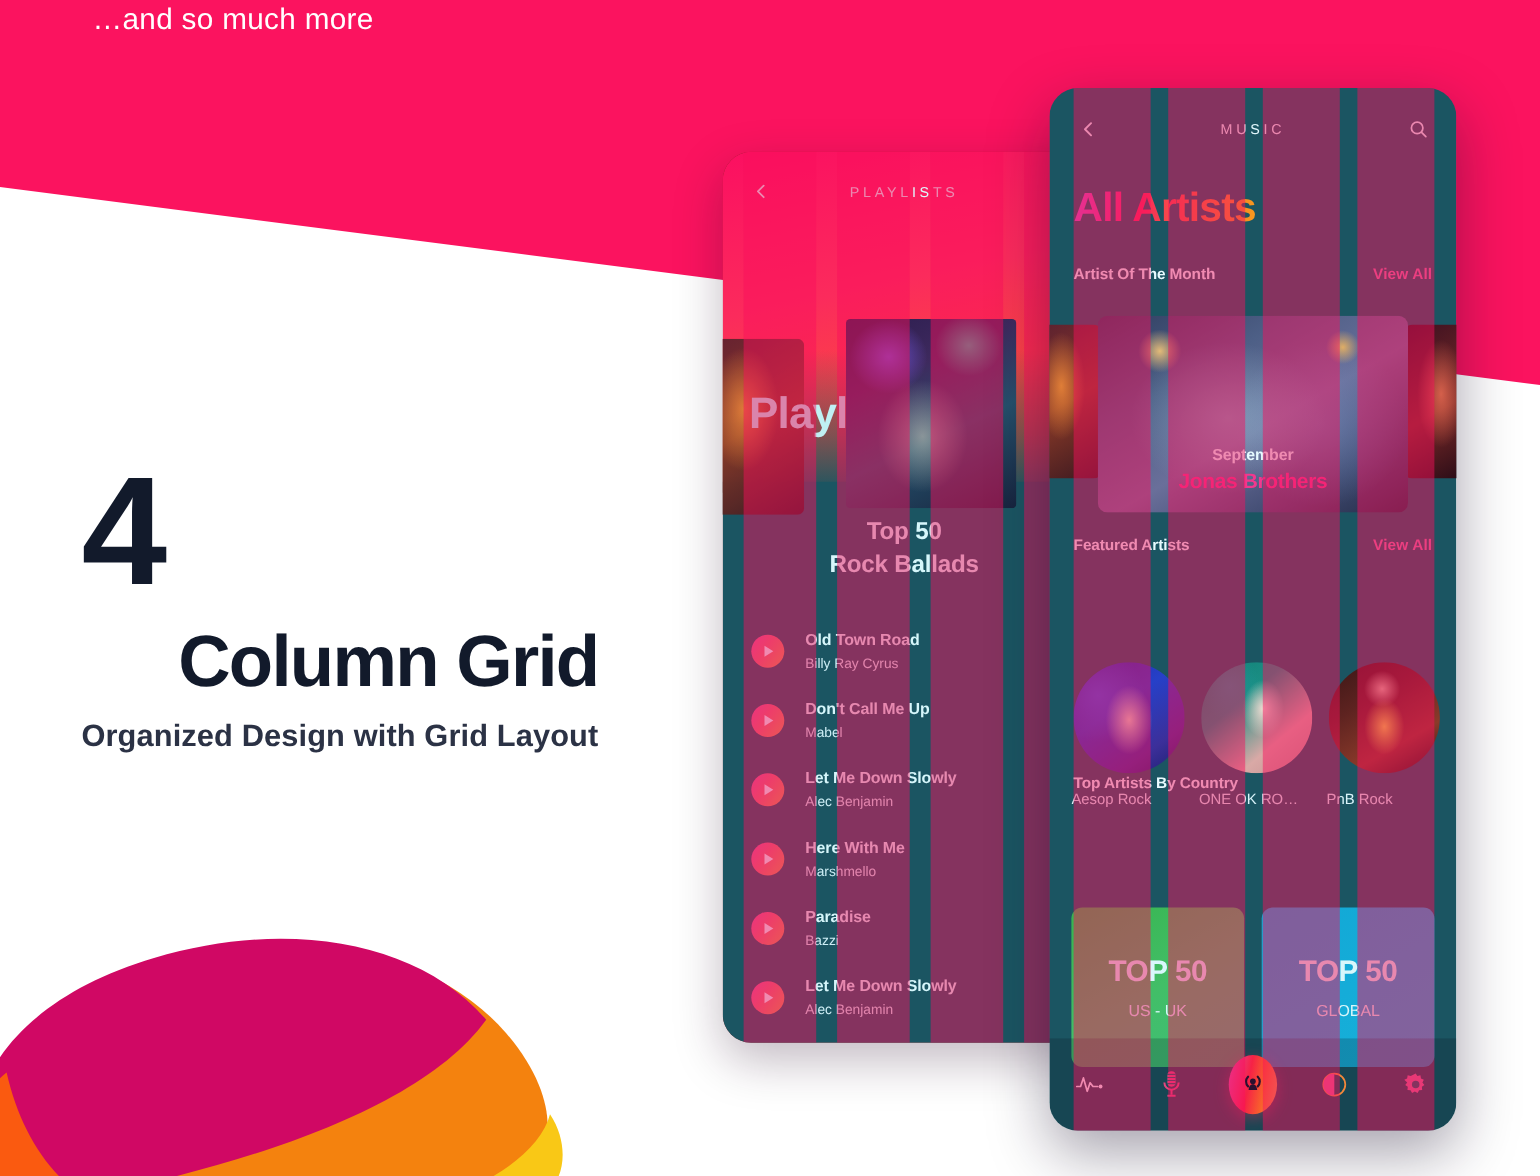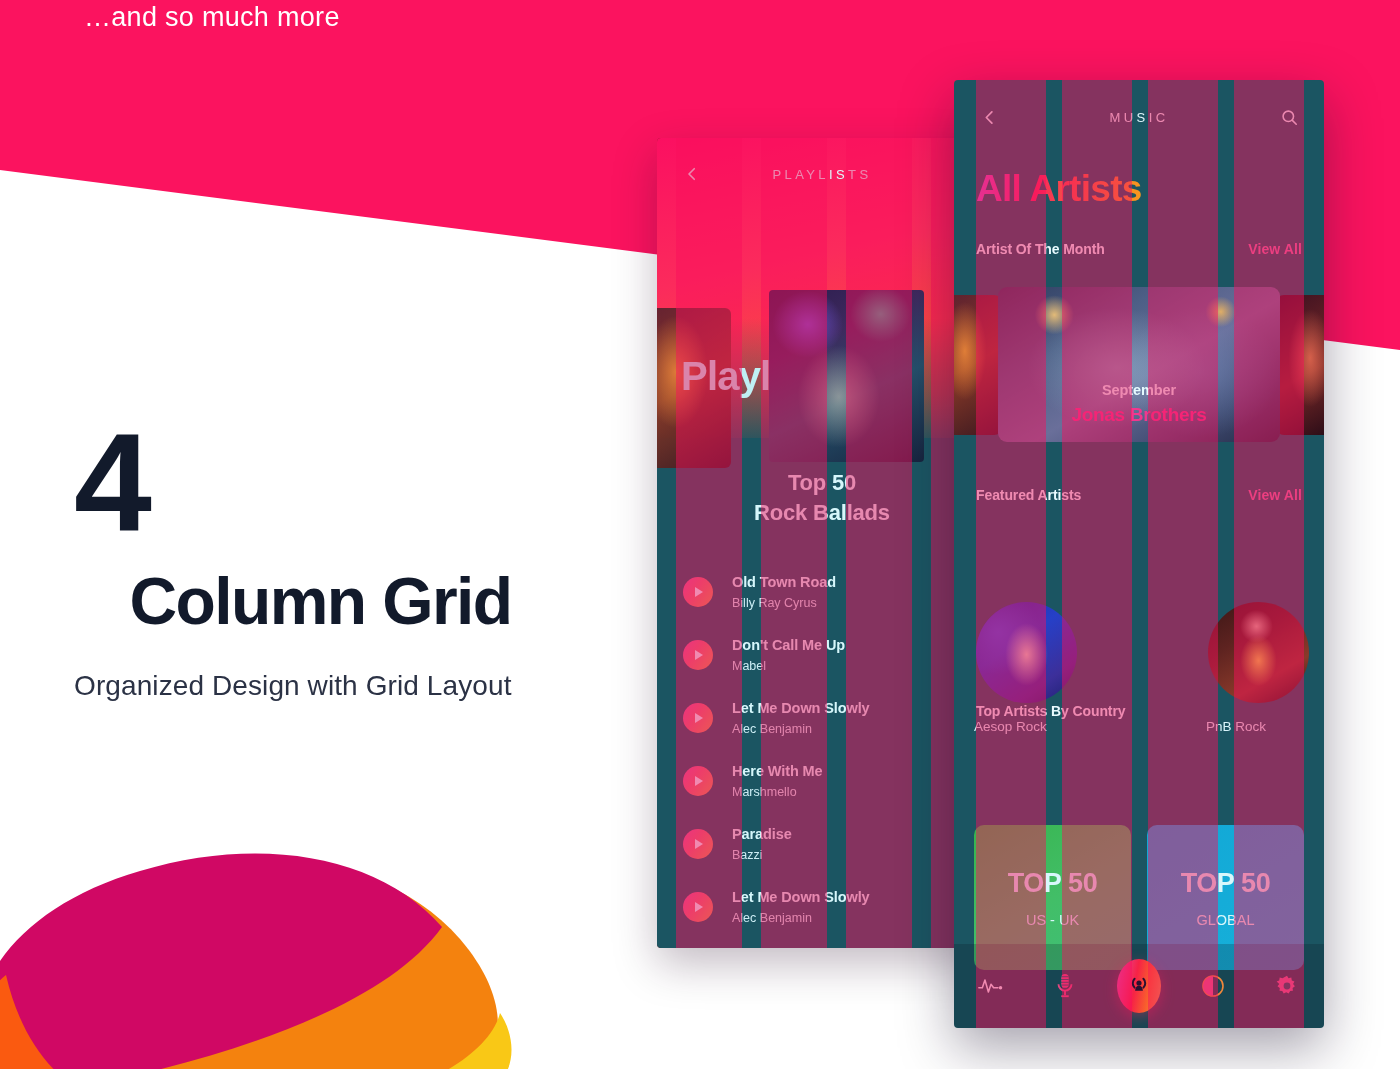--- a/index.html
+++ b/index.html
@@ -52,34 +52,34 @@
   .headline-main {
     margin-top: 22px;
     font-size: 66px;
     line-height: 1.0;
     font-weight: 900;
     color: #121a2b;
     letter-spacing: -1.6px;
     text-align: right;
   }
   .headline-sub {
-    margin-top: 36px;
+    margin-top: 19px;
     font-size: 28px;
-    font-weight: 400;
+    font-weight: 700;
     color: #2b3245;
     letter-spacing: 0.1px;
   }
 
   
   .blobs { position: absolute; left: -40px; bottom: -10px; width: 560px; height: 280px; z-index: 2; }
 
   
   .phone {
     position: absolute;
-    border-radius: 4px;
+    border-radius: 26px;
     overflow: hidden;
   }
   .phone-left {
     left: 657px; top: 138px;
     width: 330px; height: 810px;
     z-index: 5;
     box-shadow: 0 16px 44px rgba(40,10,40,0.28);
   }
   .phone-right {
     left: 954px; top: 80px;
@@ -182,21 +182,21 @@
   .sec-head {
     position: absolute; left: 22px; right: 22px;
     display: flex; align-items: baseline; justify-content: space-between;
     z-index: 6;
   }
   .sec-head .label { font-size: 14px; font-weight: 900; color: #e8fbff; letter-spacing: -0.1px; }
   .sec-head .view-all { font-size: 14px; font-weight: 700; color: #e06aa2; letter-spacing: 0.1px; }
 
   .artist-card {
     position: absolute; left: 44px; top: 207px;
-    width: 282px; height: 155px;
+    width: 282px; height: 179px;
     border-radius: 9px; overflow: hidden;
     z-index: 6;
   }
   .artist-card .cap {
     position: absolute; left: 0; right: 0; bottom: 16px;
     text-align: center;
   }
   .cap-month { font-size: 14.5px; font-weight: 900; color: #e6fbff; letter-spacing: -0.1px; }
   .cap-name { font-size: 19px; font-weight: 900; color: #F2388E; margin-top: 6px; letter-spacing: -0.3px; }
 
@@ -461,20 +461,26 @@
         <div class="label">Featured Artists</div>
         <div class="view-all">View All</div>
       </div>
 
       <div class="featured-row">
         <div class="fa">
           <div class="fa-avatar">
               <div class="ph-aesop"></div>
             </div>
           <div class="fa-name">Aesop Rock</div>
+        </div>
+        <div class="fa">
+          <div class="fa-avatar">
+              <div class="ph-oneok"></div>
+            </div>
+          <div class="fa-name">ONE OK RO…</div>
         </div>
         <div class="fa">
           <div class="fa-avatar">
               <div class="ph-pnb"></div>
             </div>
           <div class="fa-name">PnB Rock</div>
         </div>
       </div>
 
       <div class="sec-head" style="top:623px">

